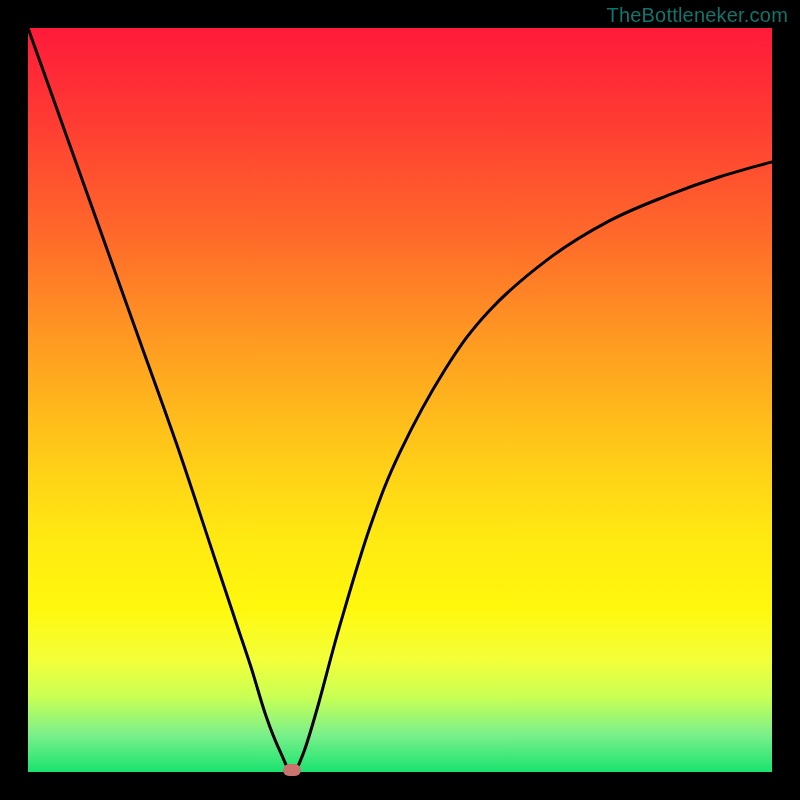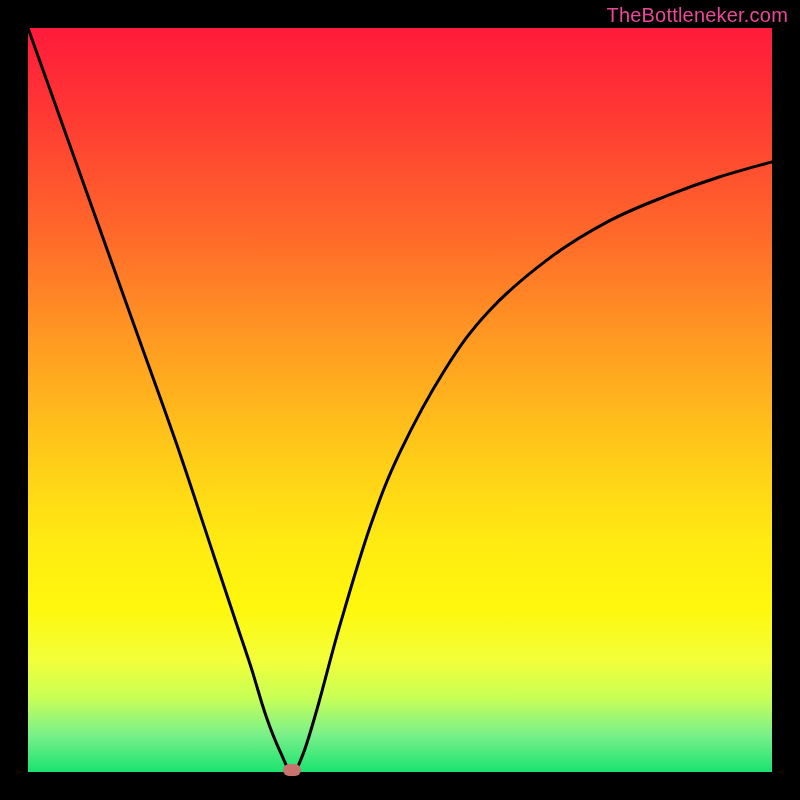--- a/index.html
+++ b/index.html
@@ -51,21 +51,21 @@
     position: absolute;
     width: 18px;
     height: 12px;
     border-radius: 6px;
     background: #c9736e;
   }
   .watermark {
     position: absolute;
     top: 4px;
     right: 12px;
-    color: #ec4899;
+    color: #0f766e;
     font-size: 20px;
     font-weight: 500;
     letter-spacing: 0.2px;
     user-select: none;
   }
 </style>
 </head>
 <body>
 
 <div class="frame">

